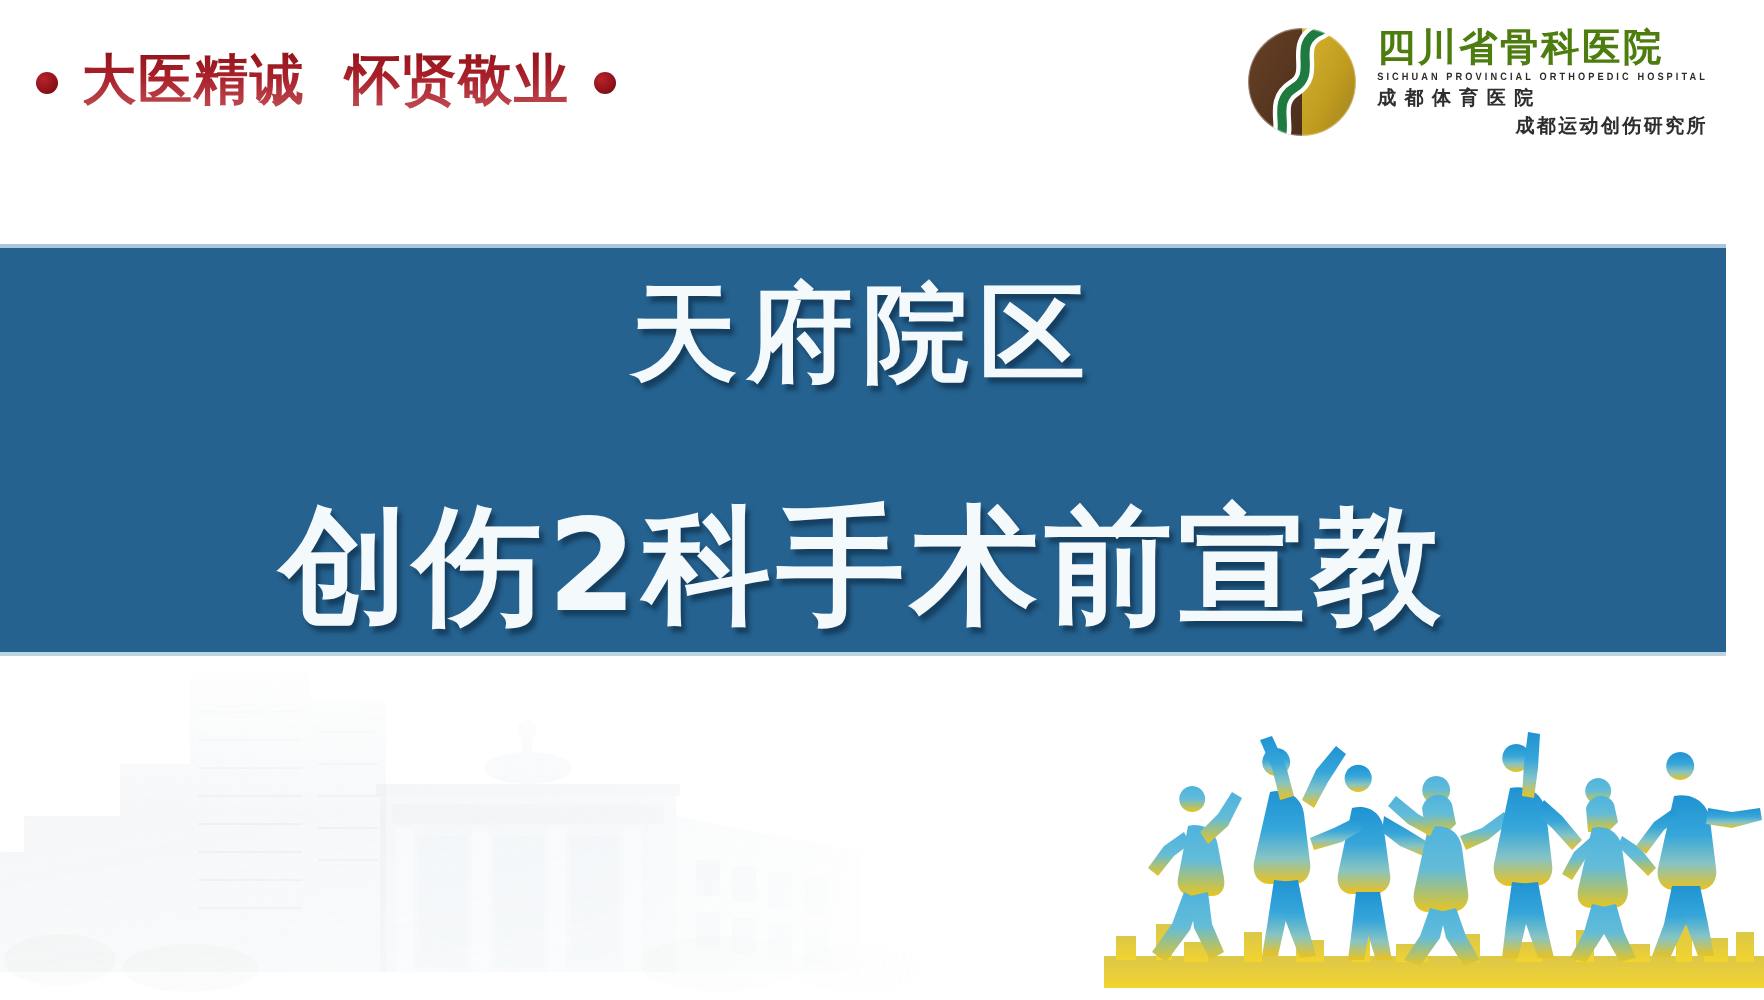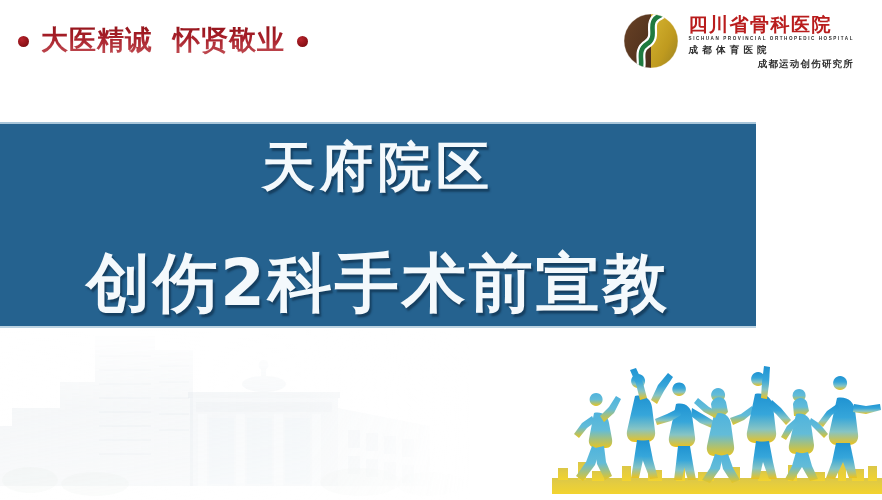--- a/index.html
+++ b/index.html
@@ -75,21 +75,21 @@
   .logo-text {
     display:flex;
     flex-direction:column;
     justify-content:center;
     padding-top:2px;
   }
   .logo-cn-main {
     font-family:"DejaVu Sans", sans-serif;
     font-size:19px;
     font-weight:700;
-    color:#b91c1c;
+    color:#4d7c0f;
     letter-spacing:1.5px;
     line-height:1.12;
     white-space:nowrap;
   }
   .logo-en {
     font-family:"Liberation Sans", sans-serif;
     font-size:4.6px;
     font-weight:700;
     color:#2b2b2b;
     letter-spacing:1.55px;
@@ -108,21 +108,21 @@
     white-space:nowrap;
     margin-top:0;
   }
   .logo-sub.s1 { letter-spacing:4.2px; }
   .logo-sub.s2 { letter-spacing:1.2px;text-align:right; }
 
   
   .banner {
     position:absolute;
     left:0; top:122px;
-    width:756px; height:206px;
+    width:863px; height:206px;
     background:#25628f;
     z-index:5;
     border-top:2px solid #a9c6da;
     border-bottom:2px solid #bcd3e2;
     display:flex;
     flex-direction:column;
     align-items:center;
     justify-content:center;
   }
   .banner-line {

